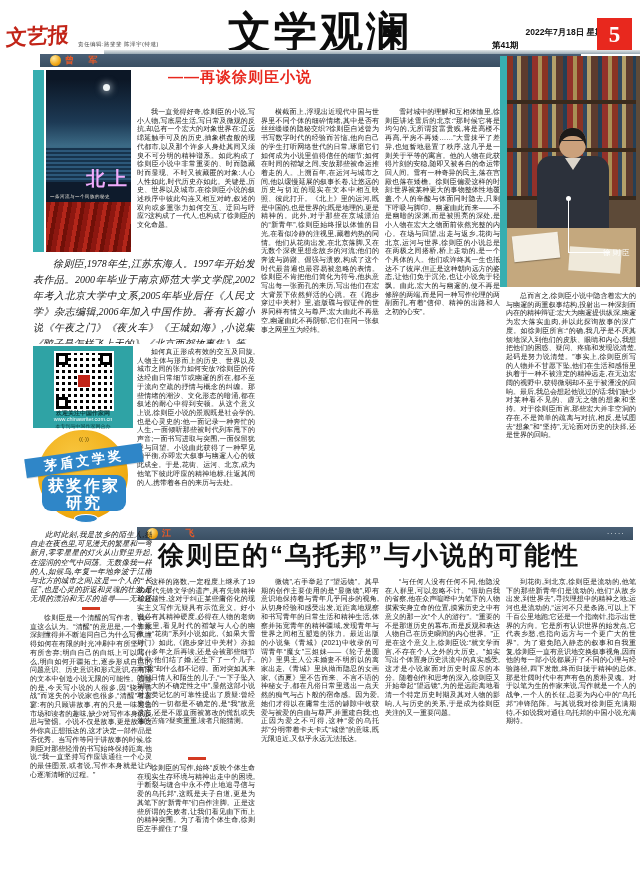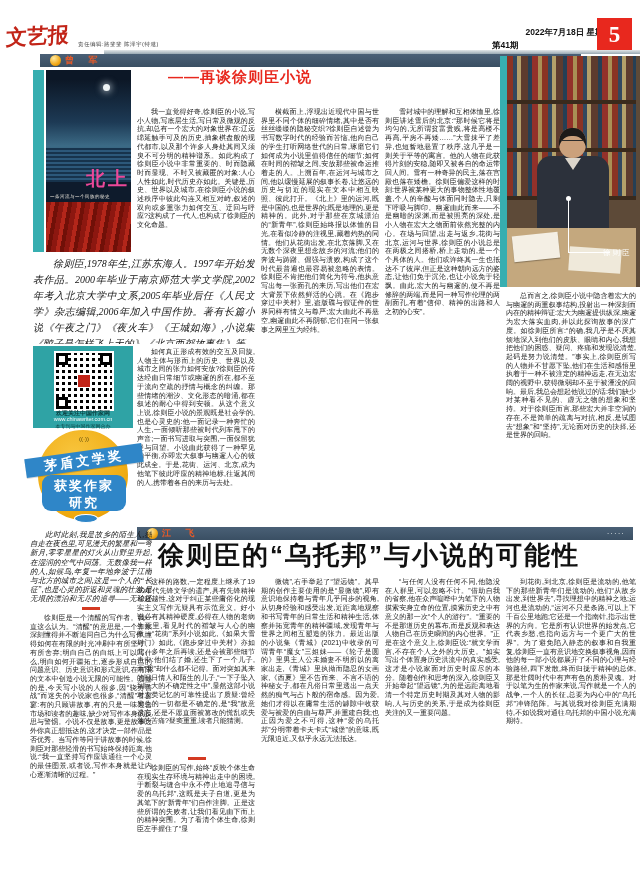--- a/index.html
+++ b/index.html
@@ -37,21 +37,21 @@
   .divider{background:#d43a22;width:18px;height:3px;}
   
   .teal-strip{background:#37aeb0;}
   .bookcover{left:46px;top:70px;width:85px;height:182px;background:#0e1b2c;overflow:hidden;}
   .book-sky{position:absolute;left:0;top:0;width:85px;height:95px;
         background:linear-gradient(#0c1726 10%,#1d3a55 55%,#3c6b86 80%,#20415c);}
   .book-moon{position:absolute;left:57px;top:14px;width:7px;height:7px;border-radius:50%;
         background:#eef3f5;box-shadow:0 0 6px 2px rgba(230,240,245,.5);}
   .book-water{position:absolute;left:0;top:78px;width:85px;height:34px;
         background:repeating-linear-gradient(0deg,#17334c 0 2px,#2c587a 2px 4px);}
-  .book-title{position:absolute;left:34px;top:96px;width:50px;text-align:right;color:#ec4899;
+  .book-title{position:absolute;left:34px;top:96px;width:50px;text-align:right;color:#f0abfc;
         font-family:"Liberation Serif",serif;font-size:19px;font-weight:bold;letter-spacing:3px;}
   .book-tagline{position:absolute;left:4px;top:124px;width:78px;color:#e9e4da;font-size:4.5px;letter-spacing:.5px;}
   .book-red{position:absolute;left:0;top:132px;width:85px;height:50px;
         background:repeating-linear-gradient(100deg,#8c1710 0 5px,#b3261a 5px 9px,#701008 9px 13px);}
   .qr-panel{left:33px;top:346px;width:100px;height:82px;background:#2fa3a5;}
   .qr-code{position:absolute;left:21px;top:5px;width:56px;height:56px;background:#fff;padding:2px;}
   .qr-grid{width:56px;height:56px;
         background-image:repeating-linear-gradient(0deg,#000 0 3px,#fff 3px 6px),
                          repeating-linear-gradient(90deg,#000 0 3px,#fff 3px 6px);
         background-blend-mode:screen;position:relative;}
@@ -62,21 +62,21 @@
   .qr-line3{position:absolute;left:0;top:76.5px;width:100px;text-align:center;font-size:5px;color:#083f40;}
   .badge{left:28px;top:428px;width:112px;height:98px;}
   .badge-circle{position:absolute;left:8px;top:0;width:94px;height:94px;border-radius:50%;
         background:radial-gradient(circle at 40% 30%,#f8c63f,#efa90e 70%,#d98f05);
         border:2px solid #fff;box-sizing:border-box;}
   .badge-waves{position:absolute;left:0;top:8px;width:112px;text-align:center;font-size:6px;color:#5b4a0d;}
   .badge-ribbon{position:absolute;left:-3px;top:23px;width:118px;height:19px;background:#2f86c8;
         transform:rotate(-8deg);display:flex;align-items:center;justify-content:center;
         color:#fff;font-weight:bold;font-size:13px;letter-spacing:3px;box-shadow:0 1px 0 rgba(0,0,0,.15);}
   .badge-bubble{position:absolute;left:14px;top:47px;width:84px;height:36px;background:#2f86c8;border-radius:9px;
-        color:#fff;font-weight:bold;font-size:13px;line-height:17px;text-align:center;letter-spacing:2px;}
+        color:#fff;font-weight:bold;font-size:16px;line-height:17px;text-align:center;letter-spacing:2px;}
   .badge-tail{position:absolute;left:46px;top:86px;width:22px;height:7px;background:#2f86c8;
         border-radius:50%;border:1.5px solid #fff;}
   
   .photo{left:507px;top:56px;width:154px;height:231px;background:#5d4a38;overflow:hidden;}
   .shelf{position:absolute;left:0;width:129px;height:44px;
         background:repeating-linear-gradient(90deg,#8a3324 0 6px,#32485f 6px 10px,#b3a06a 10px 14px,#5d3b2e 14px 21px,#253f55 21px 25px,#93312a 25px 31px,#a98f55 31px 35px);
         border-bottom:4px solid #3a2a1c;}
   .person-head{position:absolute;left:52px;top:72px;width:27px;height:30px;border-radius:45%;
         background:#cba17c;box-shadow:inset 0 8px 0 #1d1a18;}
   .person-glasses{position:absolute;left:54px;top:84px;width:23px;height:6px;
@@ -96,20 +96,21 @@
   .photo-caption{position:absolute;left:96px;top:192px;color:#fff;font-size:7.5px;letter-spacing:2px;}
   .photo-strip{left:500px;top:56px;width:7px;height:231px;}
 </style>
 </head>
 <body>
 
 <div class="page">
 
   <div class="abs masthead-logo">文艺报</div>
   <div class="abs editors">责任编辑:路斐斐  陈泽宇(特邀)</div>
+  <div class="abs section-title">文学观澜</div>
   <div class="abs date-line">2022年7月18日  星期一</div>
   <div class="abs issue-line">第41期</div>
   <div class="abs page-box">5</div>
   <div class="abs head-rule"></div>
 
   <div class="abs byline-bar" style="left:40px;top:54px;width:541px;">
     <span class="byline-icon"></span>
     <span class="byline-name">曾 军</span>
     <span class="bar-dots">·····</span>
   </div>

